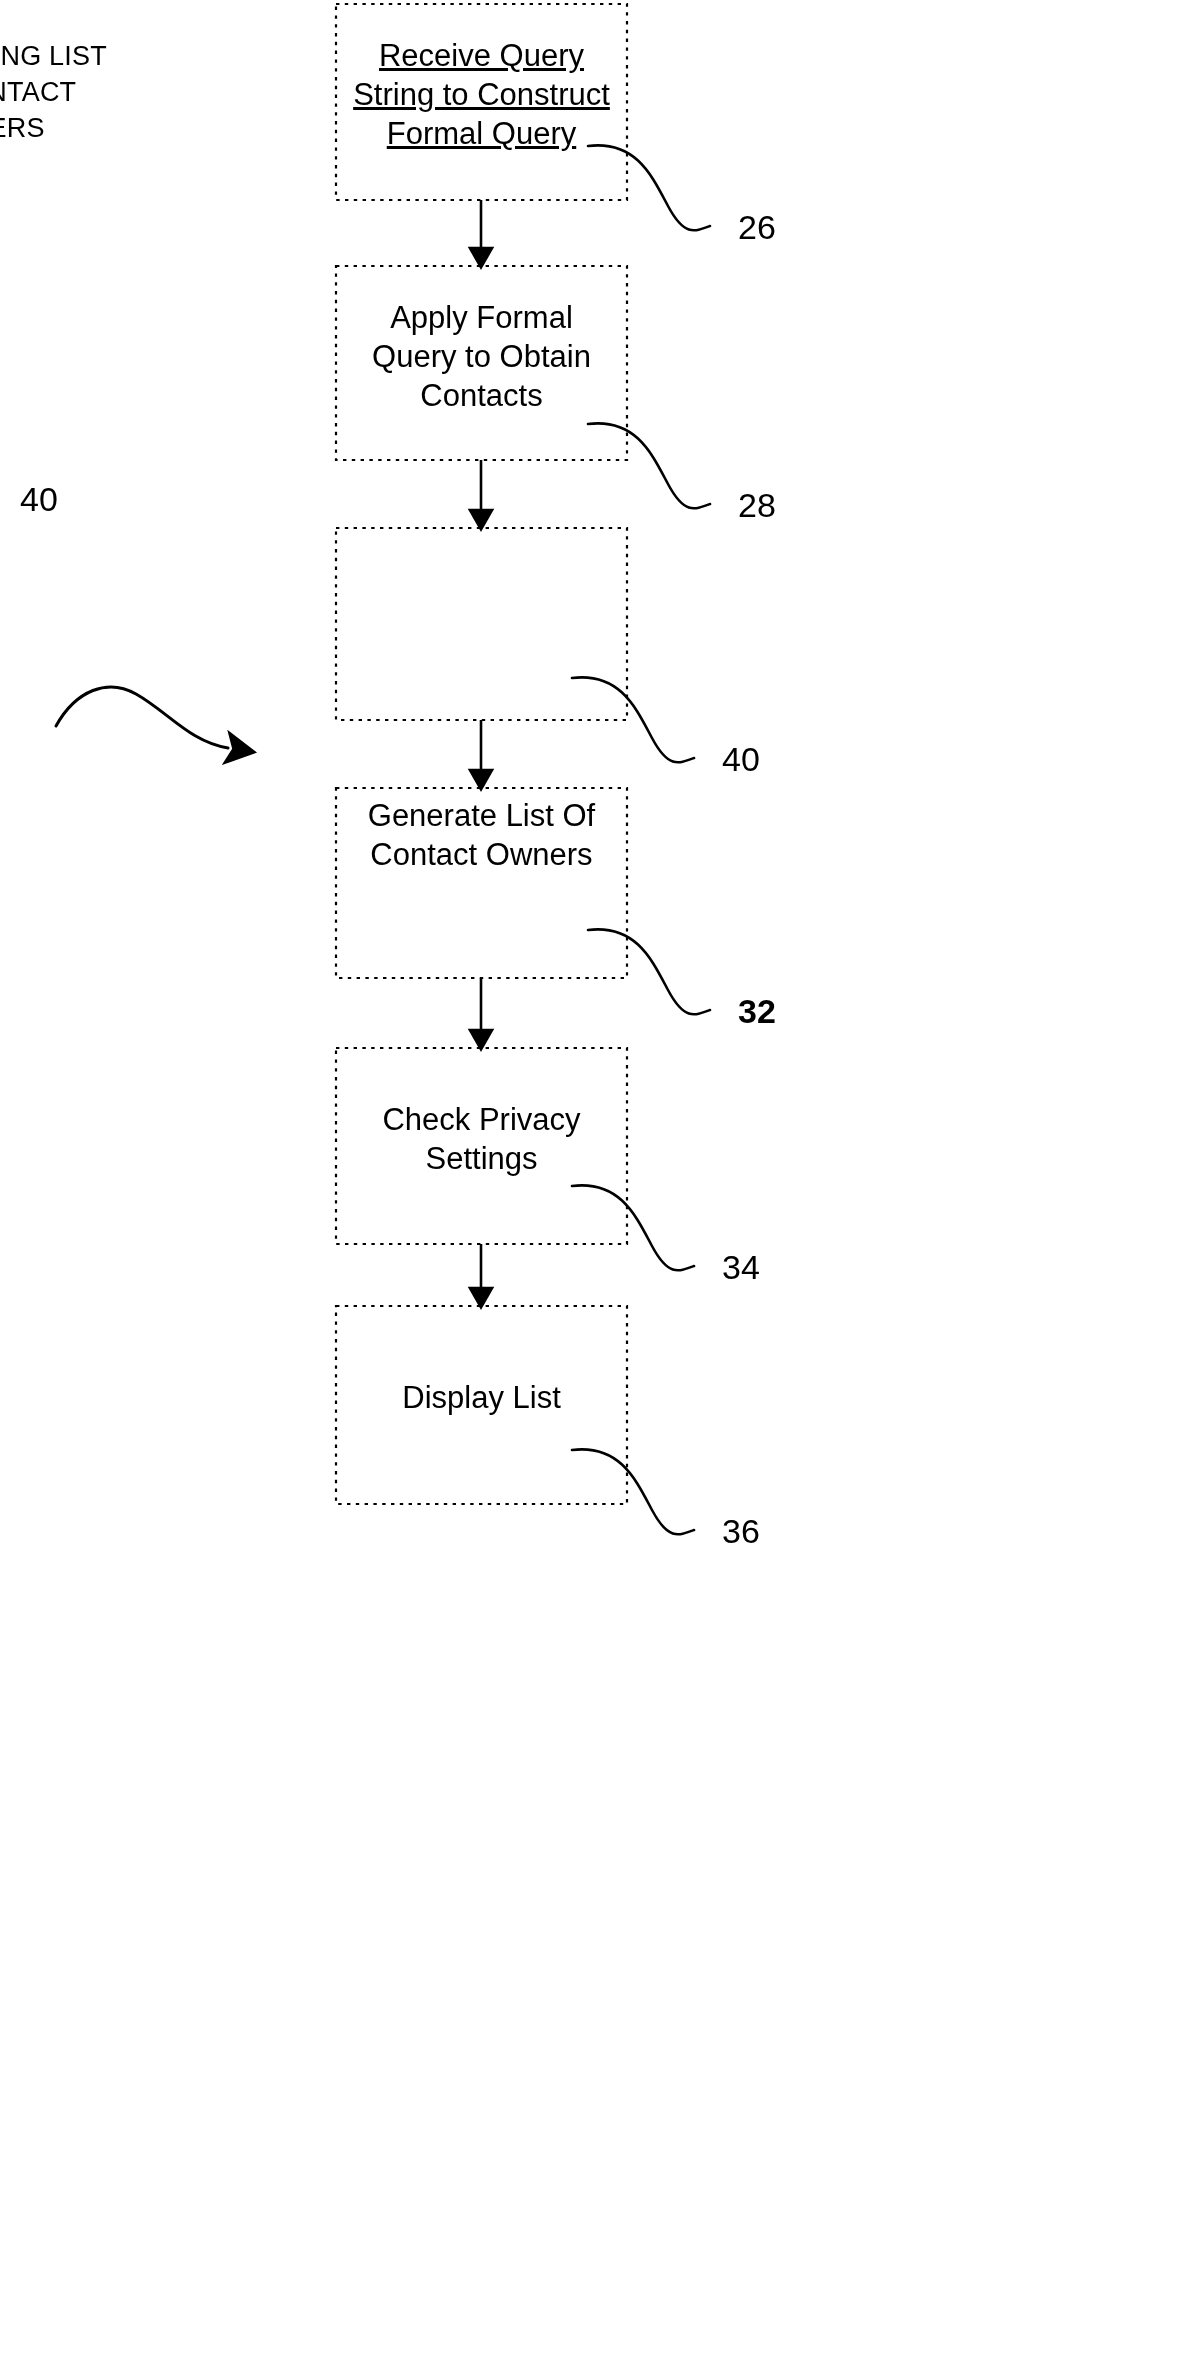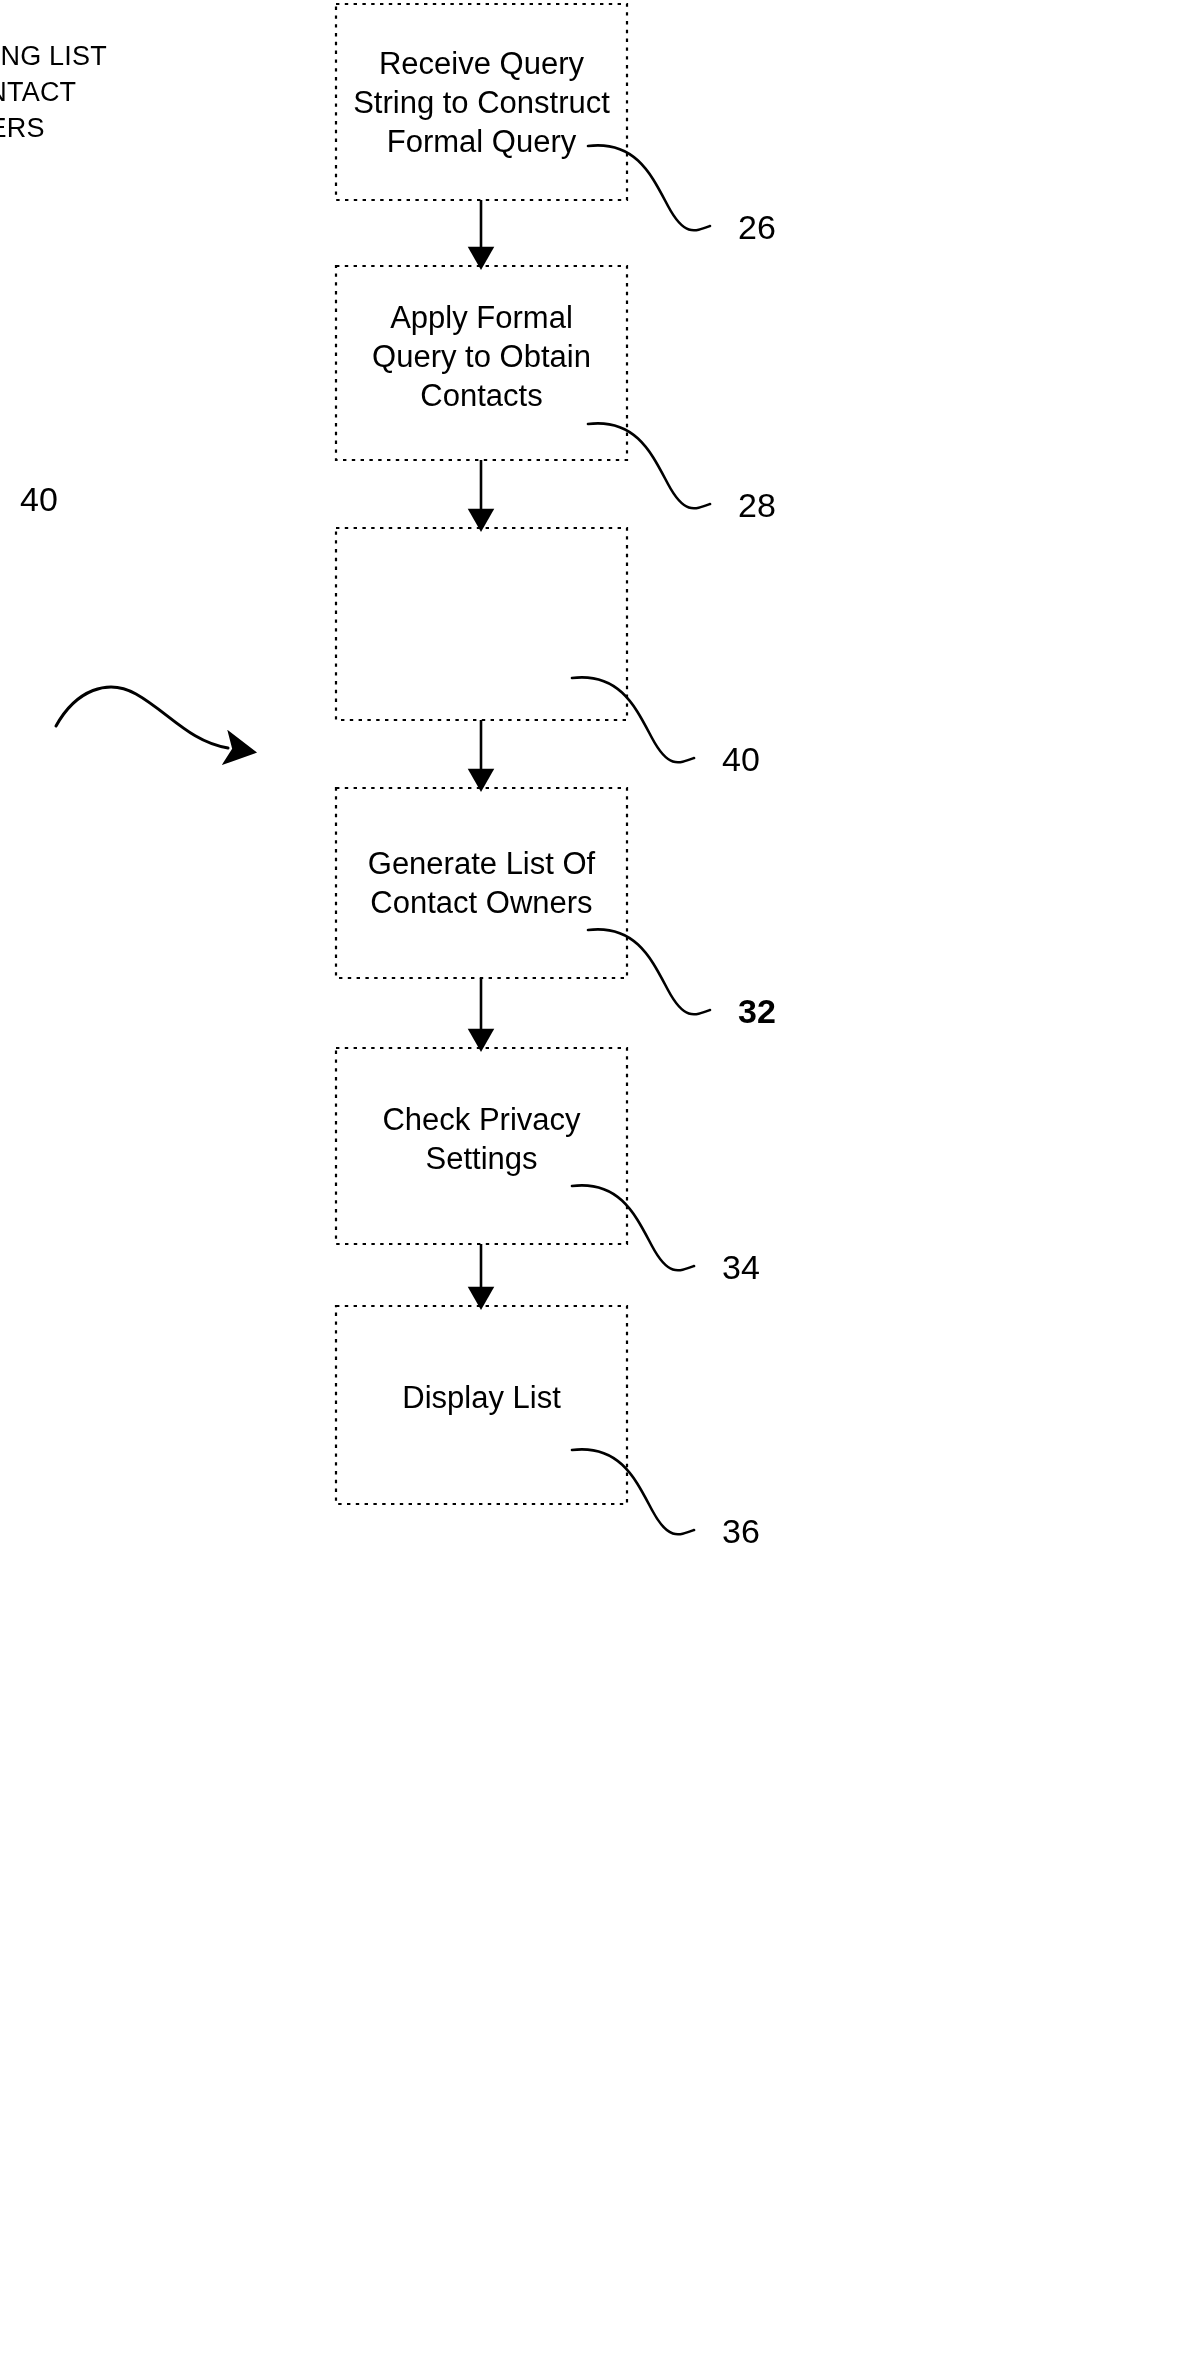--- a/index.html
+++ b/index.html
@@ -100,30 +100,30 @@
 
     <path d="M 572,1450 C 620,1444 636,1480 652,1510 C 668,1540 678,1536 694,1530" fill="none" stroke="#000000" stroke-width="2.6" stroke-linecap="round"></path>
 
     <path d="M 56,726 C 76,690 108,678 136,694 C 168,712 190,742 228,748" fill="none" stroke="#000000" stroke-width="3.0" stroke-linecap="round" marker-end="url(#arrowhead-big)"></path>
   </svg>
 
   <div class="fig-title">ERATING LIST
 F CONTACT
 OWNERS</div>
 
-  <div class="box-text" style="left:336px; top:44px; width:291px;">Receive Query
+  <div class="box-text" style="left:336px; top:36px; width:291px;text-decoration:underline;">Receive Query
 String to Construct
 Formal Query</div>
 
   <div class="box-text" style="left:336px; top:298px; width:291px;">Apply Formal
 Query to Obtain
 Contacts</div>
 
 
-  <div class="box-text" style="left:336px; top:844px; width:291px;text-align:center;">Generate List Of
+  <div class="box-text" style="left:336px; top:796px; width:291px;text-align:center;">Generate List Of
 Contact Owners</div>
 
   <div class="box-text" style="left:336px; top:1100px; width:291px;">Check Privacy
 Settings</div>
 
   <div class="box-text" style="left:336px; top:1378px; width:291px;">Display List</div>
 
   <div class="ref-num" style="left:20px; top:480px;">40</div>
 
   <div class="ref-num" style="left:738px; top:208px;">26</div>

